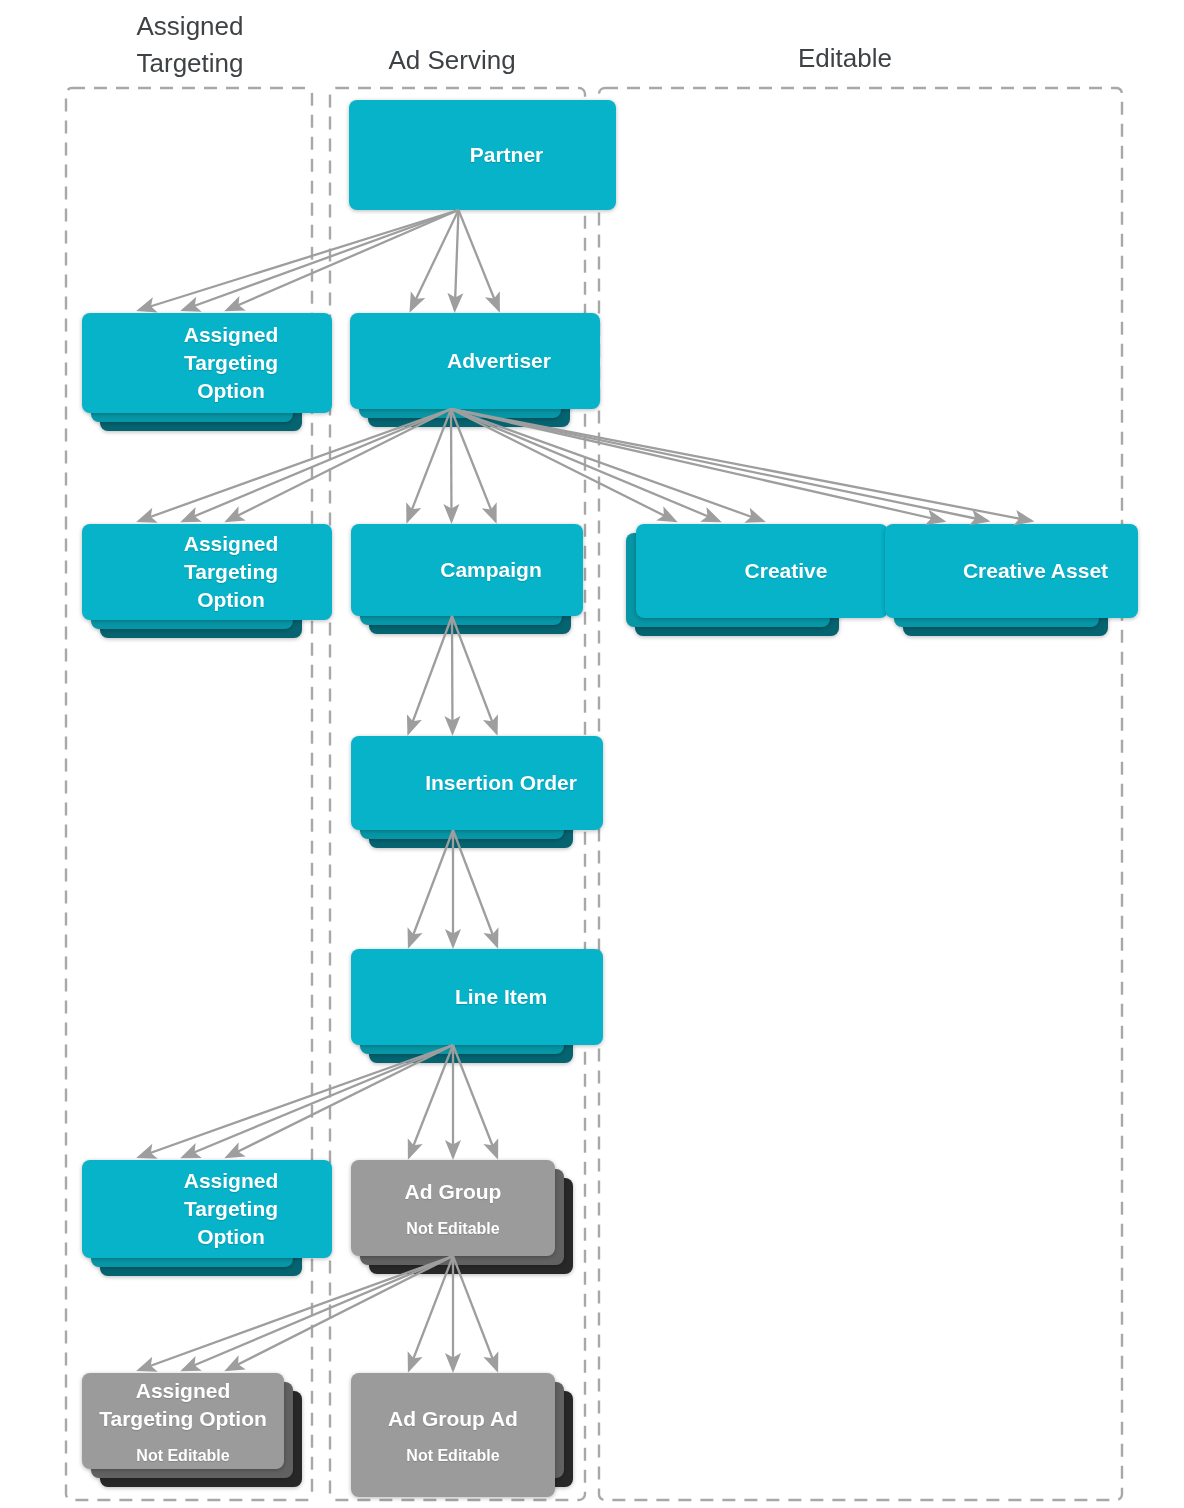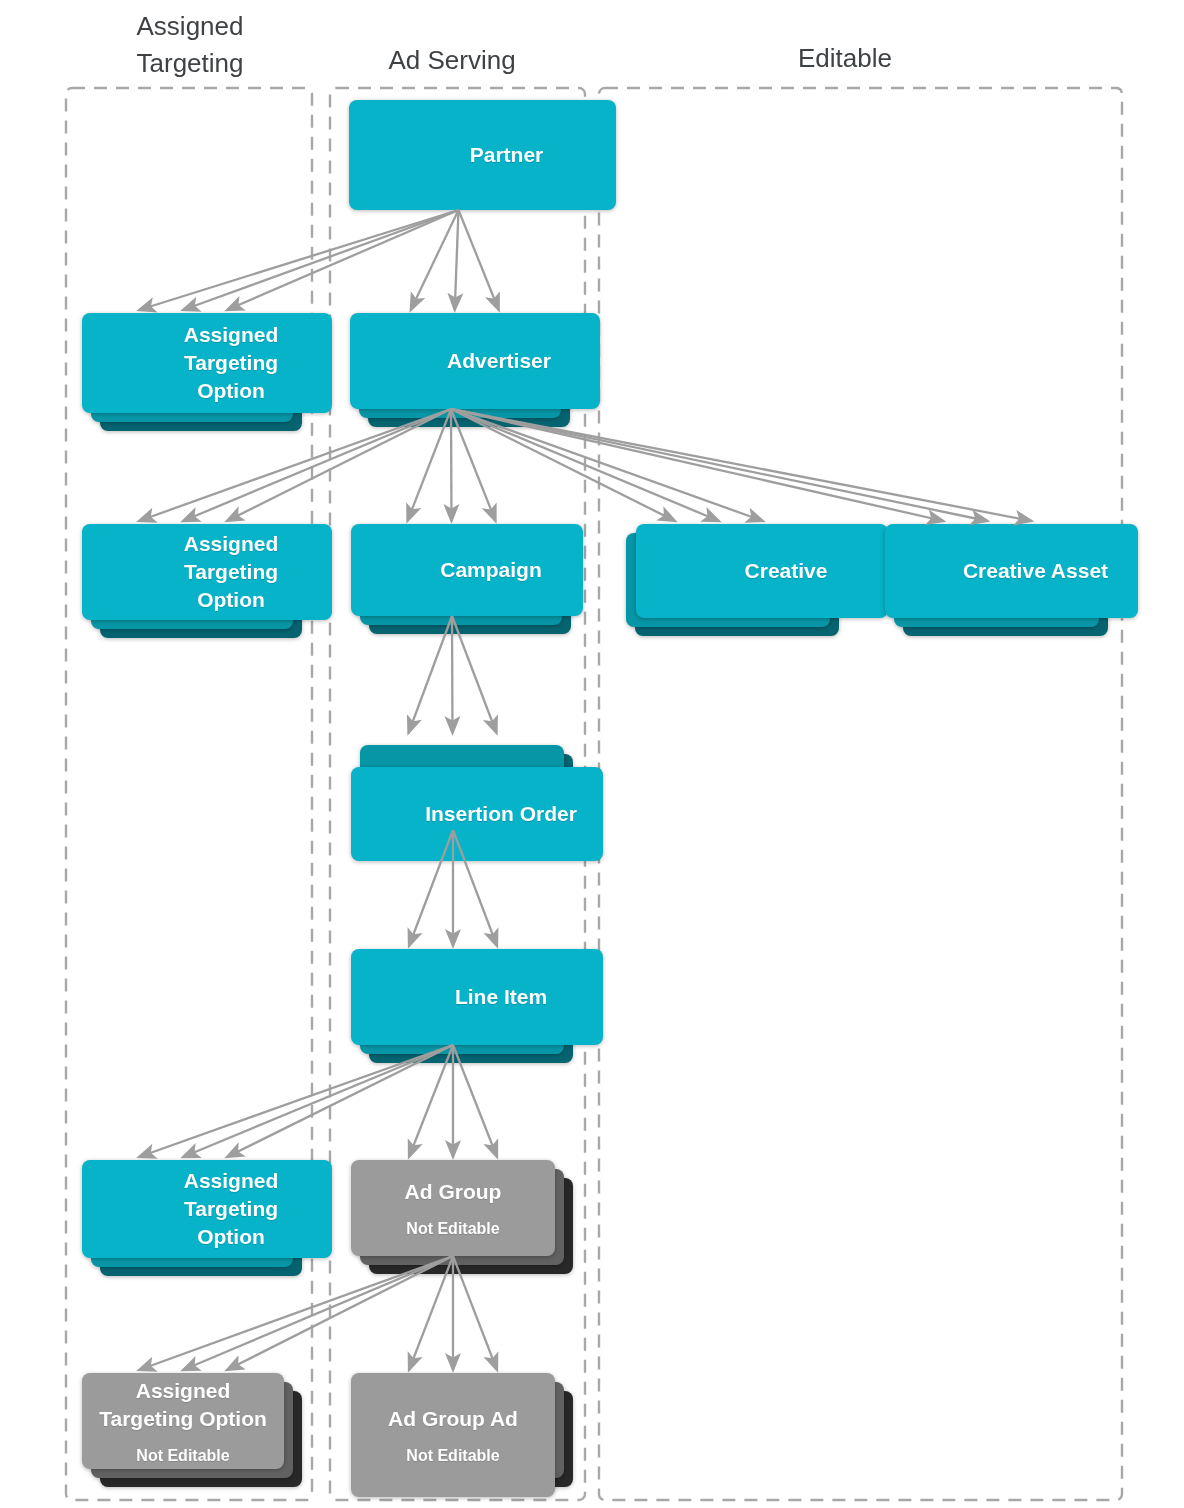--- a/index.html
+++ b/index.html
@@ -119,21 +119,21 @@
     <div class="node cyan" style="left: 617px; top: 524px; width: 204px; height: 94px; margin-left: 19px;">
       <div class="node-label">Creative</div>
     </div>
     <div class="node-layer cyan-l2" style="left: 903px; top: 542px; width: 205px; height: 94px;"></div>
     <div class="node-layer cyan-l1" style="left: 894px; top: 533px; width: 205px; height: 94px;"></div>
     <div class="node cyan" style="left: 885px; top: 524px; width: 205px; height: 94px;">
       <div class="node-label">Creative Asset</div>
     </div>
     <div class="node-layer cyan-l2" style="left: 369px; top: 754px; width: 204px; height: 94px;"></div>
     <div class="node-layer cyan-l1" style="left: 360px; top: 745px; width: 204px; height: 94px;"></div>
-    <div class="node cyan" style="left: 351px; top: 736px; width: 204px; height: 94px; margin-top: 31px;">
+    <div class="node cyan" style="left: 351px; top: 736px; width: 204px; height: 94px;">
       <div class="node-label">Insertion Order</div>
     </div>
     <div class="node-layer cyan-l2" style="left: 369px; top: 967px; width: 204px; height: 96px;"></div>
     <div class="node-layer cyan-l1" style="left: 360px; top: 958px; width: 204px; height: 96px;"></div>
     <div class="node cyan" style="left: 351px; top: 949px; width: 204px; height: 96px;">
       <div class="node-label">Line Item</div>
     </div>
     <div class="node-layer cyan-l2" style="left: 100px; top: 1178px; width: 202px; height: 98px;"></div>
     <div class="node-layer cyan-l1" style="left: 91px; top: 1169px; width: 202px; height: 98px;"></div>
     <div class="node cyan" style="left: 82px; top: 1160px; width: 202px; height: 98px;">

